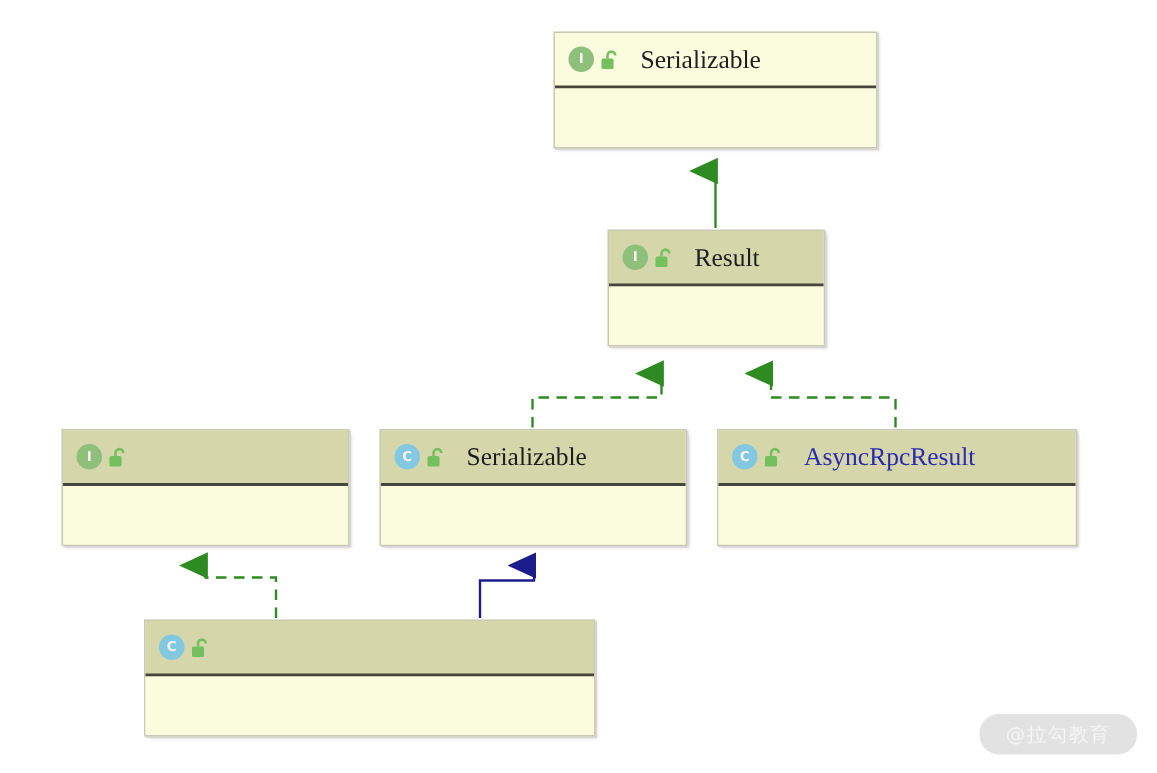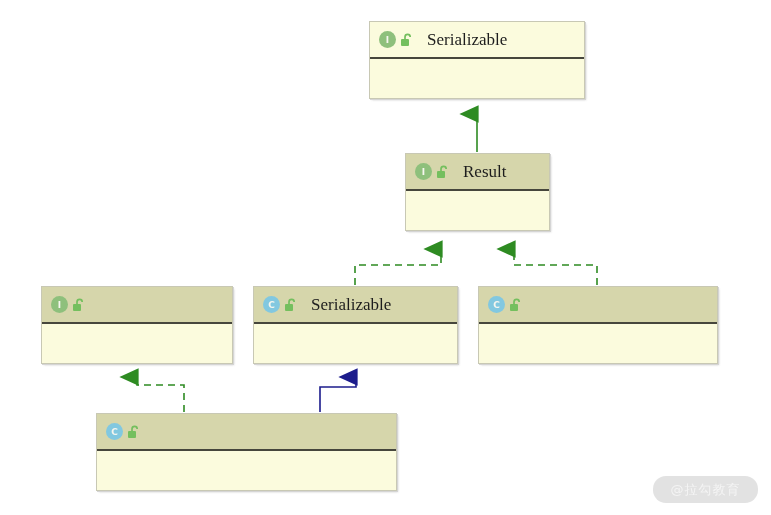--- a/index.html
+++ b/index.html
@@ -204,20 +204,21 @@
 
   <div class="uml-node" style="left:478px; top:286px; width:240px; height:78px;">
     <div class="uml-header">
       <span class="stereotype-icon klass">C</span>
       <span class="lock-icon">
         <svg width="13" height="14" viewBox="0 0 13 14" xmlns="http://www.w3.org/2000/svg">
           <path d="M5 6 V4 a2.6 2.6 0 0 1 5.2 0" fill="none" stroke="#74bf5e" stroke-width="1.7"></path>
           <rect x="1" y="6" width="8" height="7" rx="1" fill="#74bf5e"></rect>
         </svg>
       </span>
+      <span class="node-title highlight-title">AsyncRpcResult</span>
     </div>
     <div class="uml-body" style="height:39px;"></div>
   </div>
 
   <div class="uml-node" style="left:96px; top:413px; width:301px; height:78px;">
     <div class="uml-header">
       <span class="stereotype-icon klass">C</span>
       <span class="lock-icon">
         <svg width="13" height="14" viewBox="0 0 13 14" xmlns="http://www.w3.org/2000/svg">
           <path d="M5 6 V4 a2.6 2.6 0 0 1 5.2 0" fill="none" stroke="#74bf5e" stroke-width="1.7"></path>

